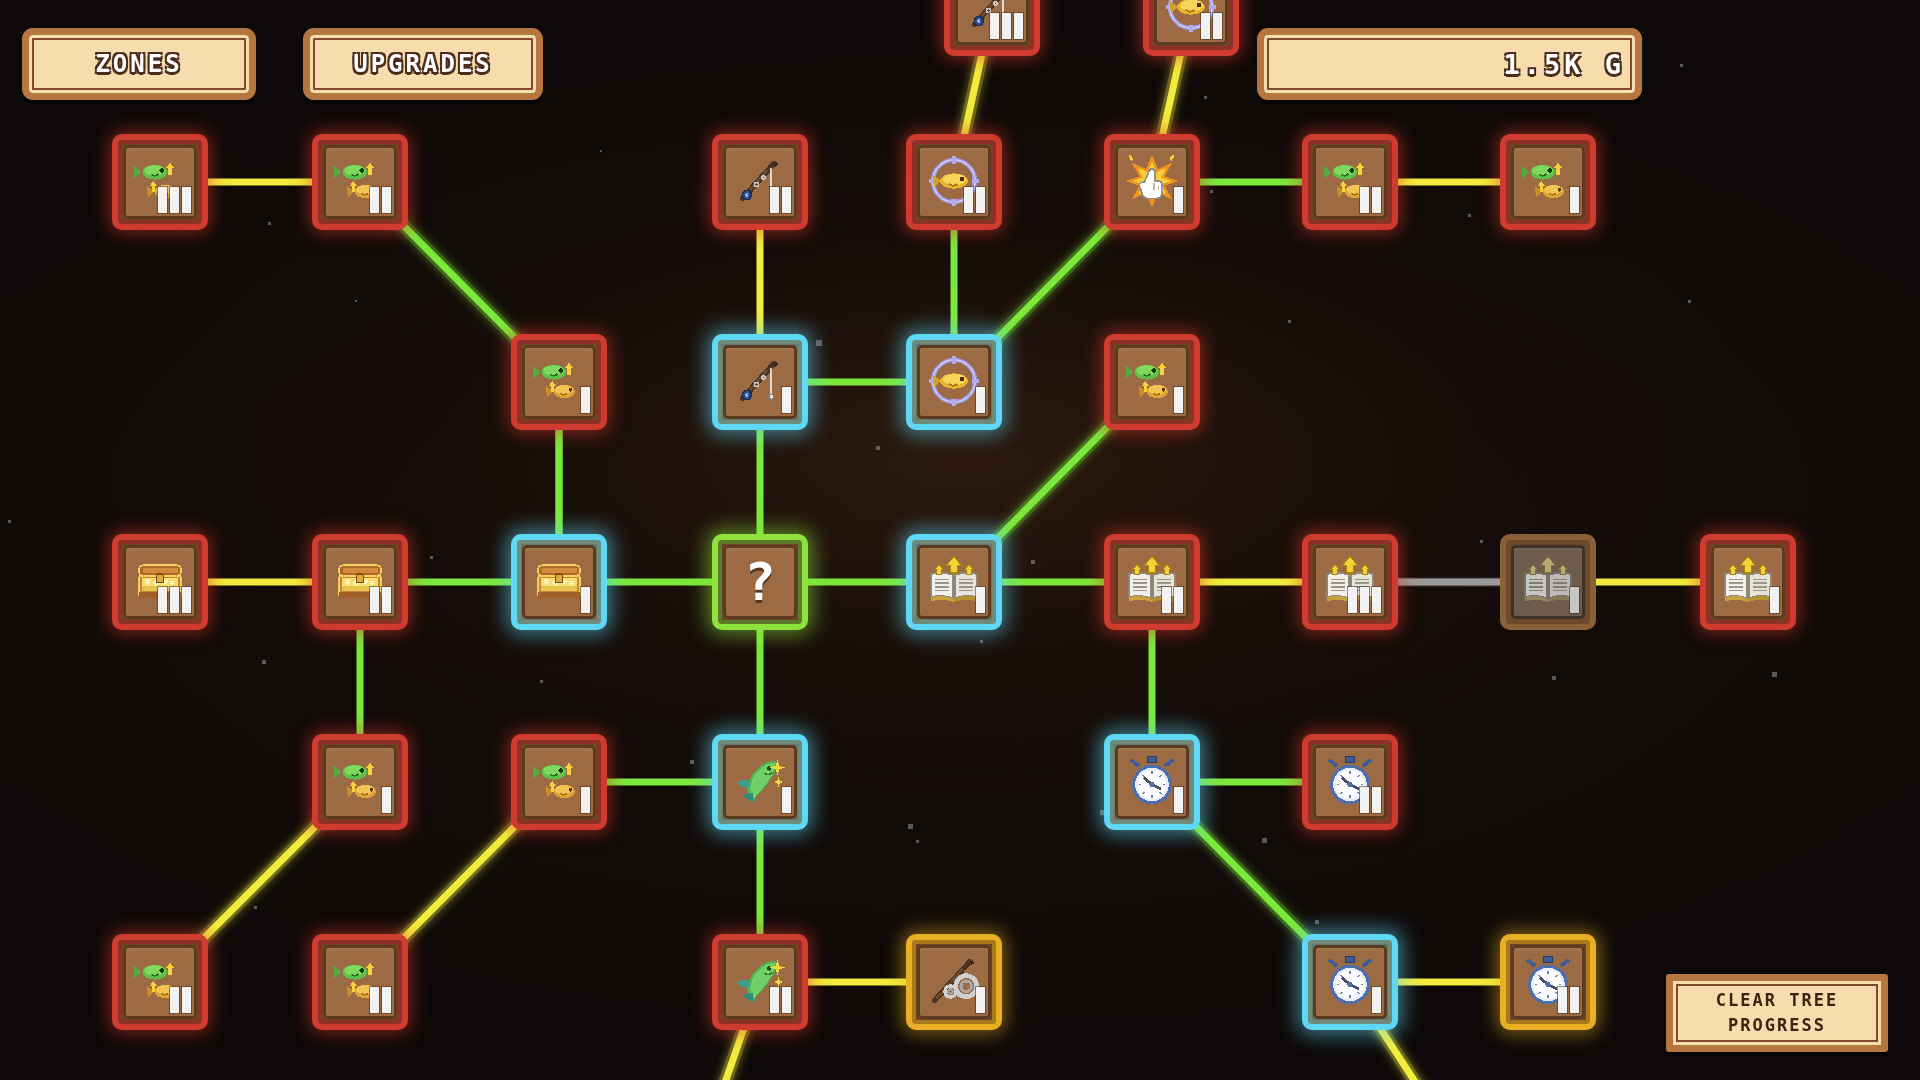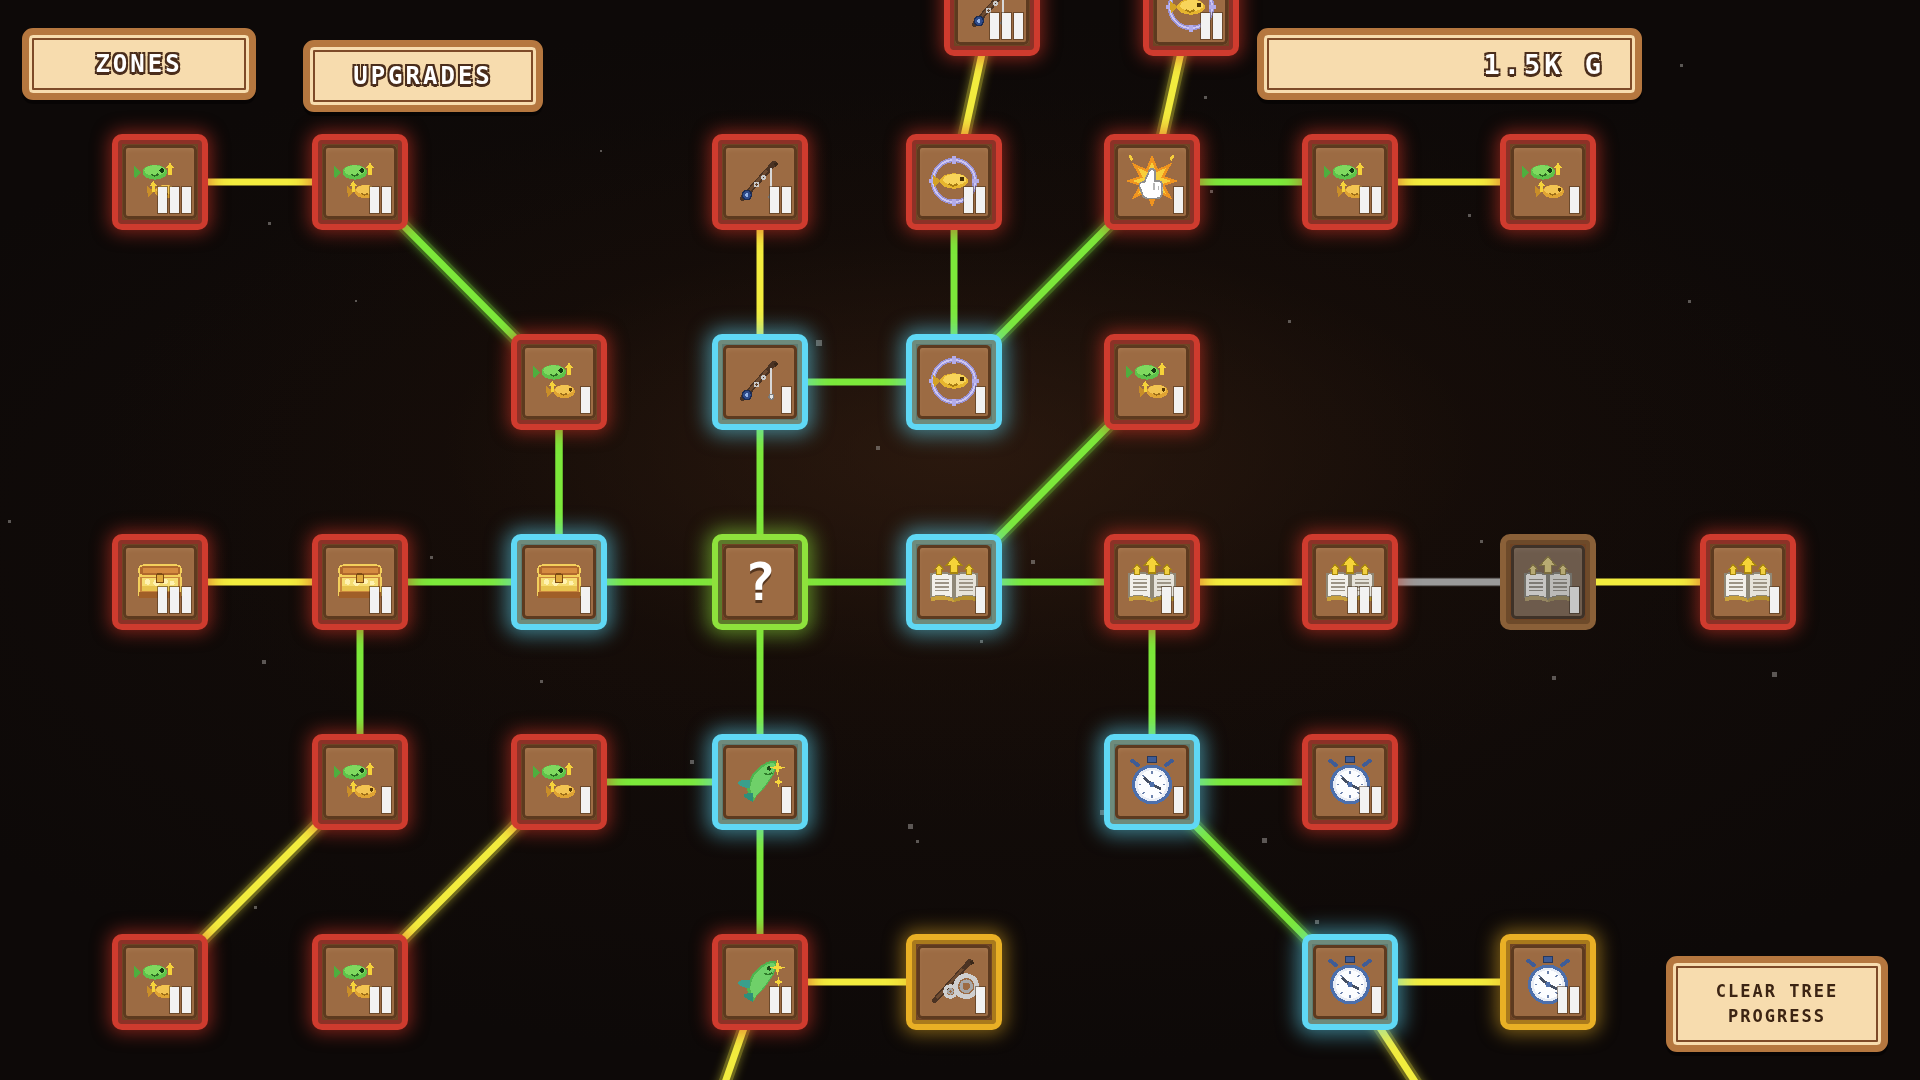--- a/index.html
+++ b/index.html
@@ -37,35 +37,35 @@
     letter-spacing:3px;
     font-size:24px;
     text-shadow:
       -2px -2px 0 #4a2d1b, 2px -2px 0 #4a2d1b,
       -2px 2px 0 #4a2d1b, 2px 2px 0 #4a2d1b,
        0 3px 0 #4a2d1b;
     cursor:pointer;
     user-select:none;
   }
   #btn-zones{ left:22px; top:28px; width:234px; height:72px; }
-  #btn-upgrades{ left:303px; top:28px; width:240px; height:72px;margin-top:12px; }
+  #btn-upgrades{ left:303px; top:28px; width:240px; height:72px; }
   #btn-fishlog{ left:590px; top:28px; width:230px; height:72px; }
   #gold-panel{
     position:absolute; right:22px; top:28px; width:385px; height:72px;
     background:#f7dcae;
     border:7px solid #b5773f; border-radius:11px;
     box-shadow: inset 0 0 0 3px #f7dcae, inset 0 0 0 5px #7e4a28, 0 4px 0 rgba(0,0,0,.45);
     display:flex; align-items:center; justify-content:flex-end;
-    padding-right:30px;
+    padding-right:10px;
     color:#fff; font-weight:bold; letter-spacing:4px; font-size:27px;
     text-shadow:-2px -2px 0 #4a2d1b,2px -2px 0 #4a2d1b,-2px 2px 0 #4a2d1b,2px 2px 0 #4a2d1b,0 3px 0 #4a2d1b;
   }
   #btn-clear{
-    position:absolute; right:32px; bottom:28px; width:222px; height:96px;
-    background:#f7dcae; border:7px solid #b5773f; border-radius:11px;
+    position:absolute; right:32px; bottom:28px; width:222px; height:78px;
+    background:#f7dcae; border:7px solid #b5773f; border-radius:3px;
     box-shadow: inset 0 0 0 3px #f7dcae, inset 0 0 0 5px #7e4a28, 0 4px 0 rgba(0,0,0,.45);
     display:flex; flex-direction:column; align-items:center; justify-content:center;
     color:#3c2413; font-weight:bold; letter-spacing:2px; font-size:17px; line-height:1.45;
     text-align:center; z-index:40; cursor:pointer; user-select:none;
   }
 
   
   #tree{ position:absolute; inset:0; z-index:10; }
   #links{ position:absolute; inset:0; z-index:11; pointer-events:none; }
 

